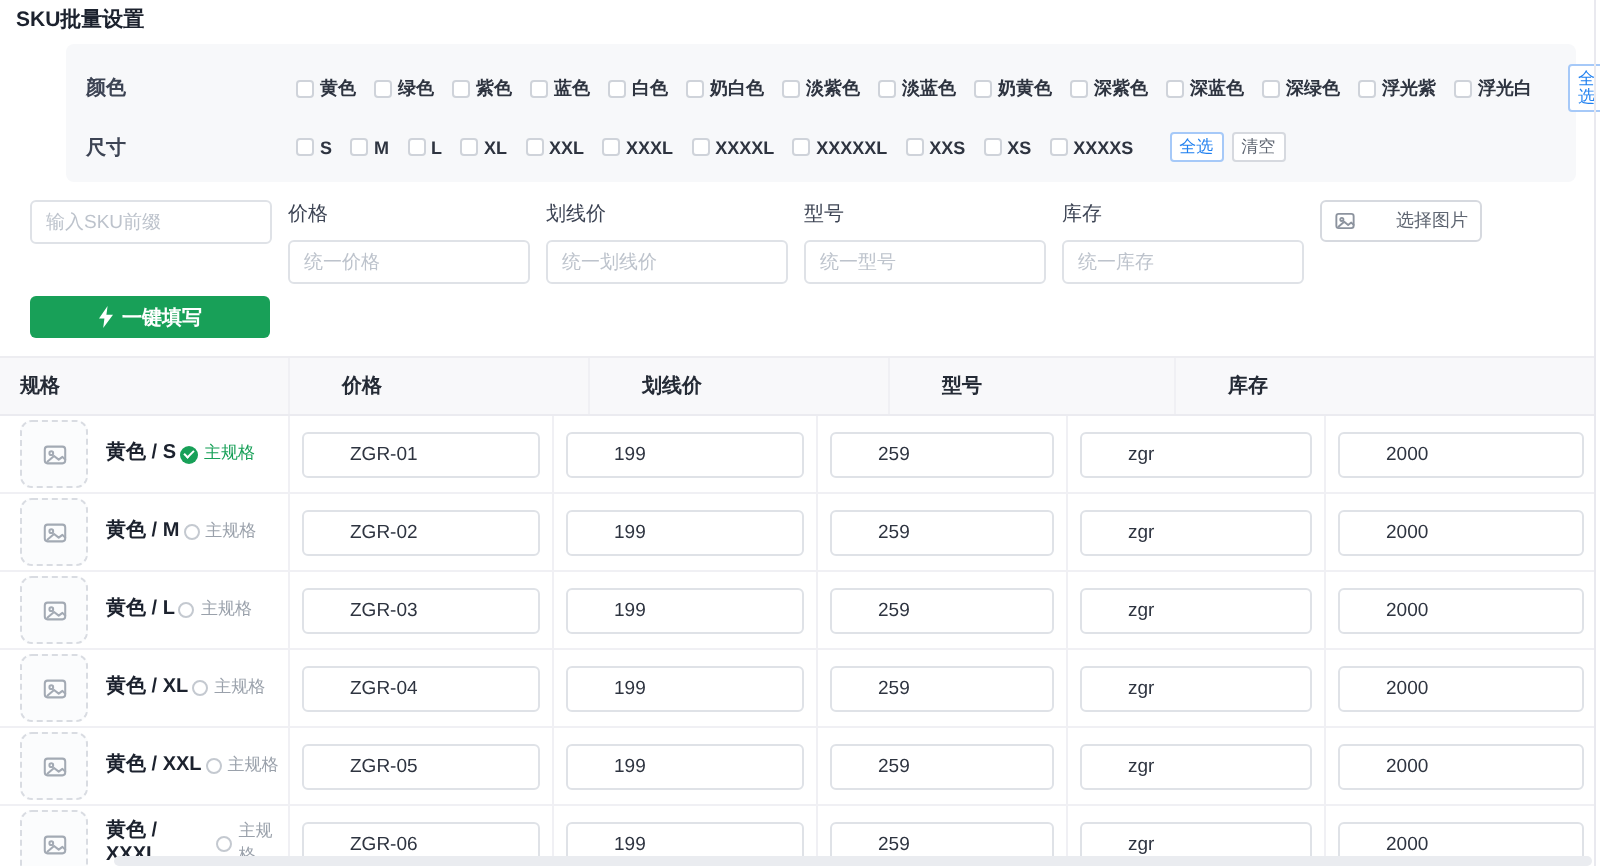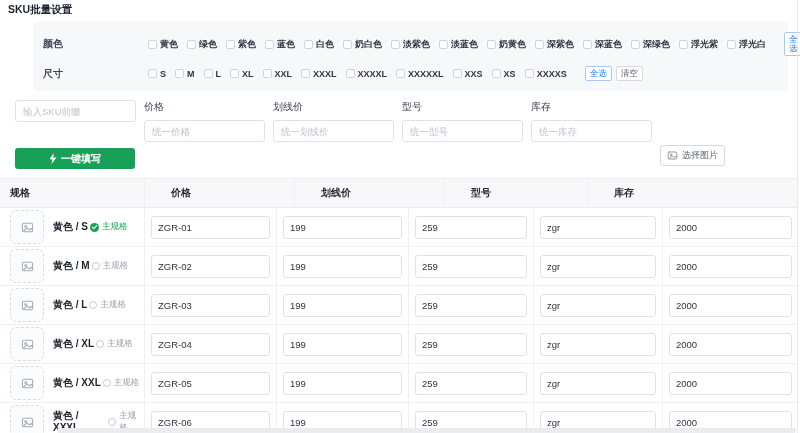--- a/index.html
+++ b/index.html
@@ -23,42 +23,42 @@
   .minibtn.blue{border:1px solid #a6c9f8;color:var(--blue,#2080f0);}
   .minibtn.gray{border:1px solid #d6d9df;color:#5f6672;}
 
   
   .bulk{position:absolute;left:15px;top:100px;width:766px;display:grid;
         grid-template-columns:121px 121px 121px 121px 121px 1fr;column-gap:8px;}
   .bf-label{font-size:10px;color:#3d4454;margin-bottom:6px;}
   .bf-input{width:100%;height:22px;box-sizing:border-box;border:1px solid #dfe2e7;border-radius:3px;
             padding:0 7px;font-size:9.5px;color:#2e3440;background:#fff;outline:none;}
   .bf-input::placeholder{color:#bdc3cc;}
-  .imgbtn{display:inline-flex;align-items:center;gap:4px;border:1px solid #d6d9df;border-radius:3px;
-          background:#fff;color:#5f6672;font-size:9px;padding:3px 6px;cursor:pointer;margin-top:45px;}
+  .imgbtn{display:inline-flex;align-items:center;gap:20px;border:1px solid #d6d9df;border-radius:3px;
+          background:#fff;color:#5f6672;font-size:9px;padding:3px 6px;cursor:pointer;}
 
   .fillbtn{position:absolute;left:15px;top:148px;width:120px;height:21px;background:var(--green,#18a058);
            border:none;border-radius:3px;color:#fff;font-size:10px;font-weight:600;
            display:flex;align-items:center;justify-content:center;gap:4px;cursor:pointer;}
 
   .divider{position:absolute;left:0;top:178px;width:798px;height:1px;background:#ededf1;}
 
   
   .table{position:absolute;left:0;top:179px;width:798px;}
   .thead,.trow{display:grid;grid-template-columns:145px 132px 132px 125px 129px 1fr;}
   .thead{height:28px;background:#f8f8fa;border-bottom:1px solid #ebebf0;gap:18px;}
   .th{display:flex;align-items:center;padding-left:8px;font-size:10px;font-weight:600;color:#252b36;
       border-right:1px solid #f0f0f4;box-sizing:border-box;}
   .th:first-child{padding-left:10px;}
   .th:last-child{border-right:none;}
   .trow{height:38px;border-bottom:1px solid #f0f0f4;background:#fff;}
   .td{display:flex;align-items:center;border-right:1px solid #f0f0f4;box-sizing:border-box;}
   .td:last-child{border-right:none;}
   .td-input{margin:0 6px;width:calc(100% - 12px);height:23px;box-sizing:border-box;border:1px solid #dfe2e7;
-            border-radius:3px;padding:0 6px;font-size:9.5px;color:#2e3440;background:#fff;outline:none;}
+            border-radius:3px;padding:0 23px;font-size:9.5px;color:#2e3440;background:#fff;outline:none;}
   .spec{padding-left:10px;gap:9px;}
   .imgbox{width:32px;height:32px;border:1px dashed #d9dce2;border-radius:6px;background:#fbfcfd;
           display:flex;align-items:center;justify-content:center;flex:0 0 auto;cursor:pointer;}
   .specmeta{display:flex;flex-direction:row;gap:2px;}
   .specname{font-size:10px;font-weight:700;color:#1c222e;line-height:1.2;}
   .mainspec{display:flex;align-items:center;gap:3px;font-size:8.5px;cursor:pointer;}
   .mainspec.on{color:var(--green,#18a058);}
   .mainspec.off{color:#9aa1ab;}
   .radio-off{width:8px;height:8px;border:1px solid #c4c9d0;border-radius:50%;background:#fff;
              box-sizing:border-box;flex:0 0 auto;}

